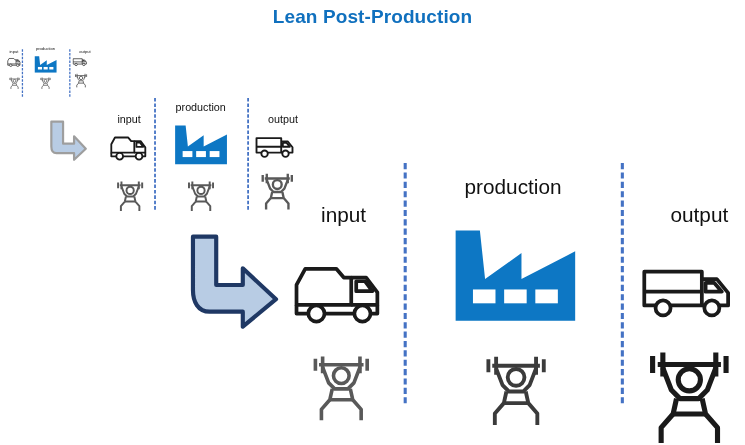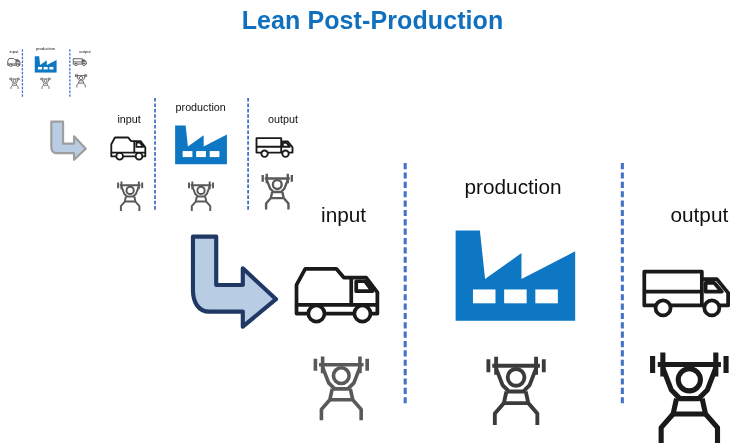--- a/index.html
+++ b/index.html
@@ -10,21 +10,21 @@
     overflow:hidden;
     position:relative;
   }
   .canvas{position:absolute;inset:0;}
 
   
   #title{
     position:absolute;
     top:6px;left:0;width:745px;
     text-align:center;
-    font-size:25px;
+    font-size:19px;
     font-weight:bold;
     color:#1070be;
     letter-spacing:.1px;
     white-space:nowrap;
   }
 
   
   .copy{
     position:absolute;
     transform-origin:0 0;

